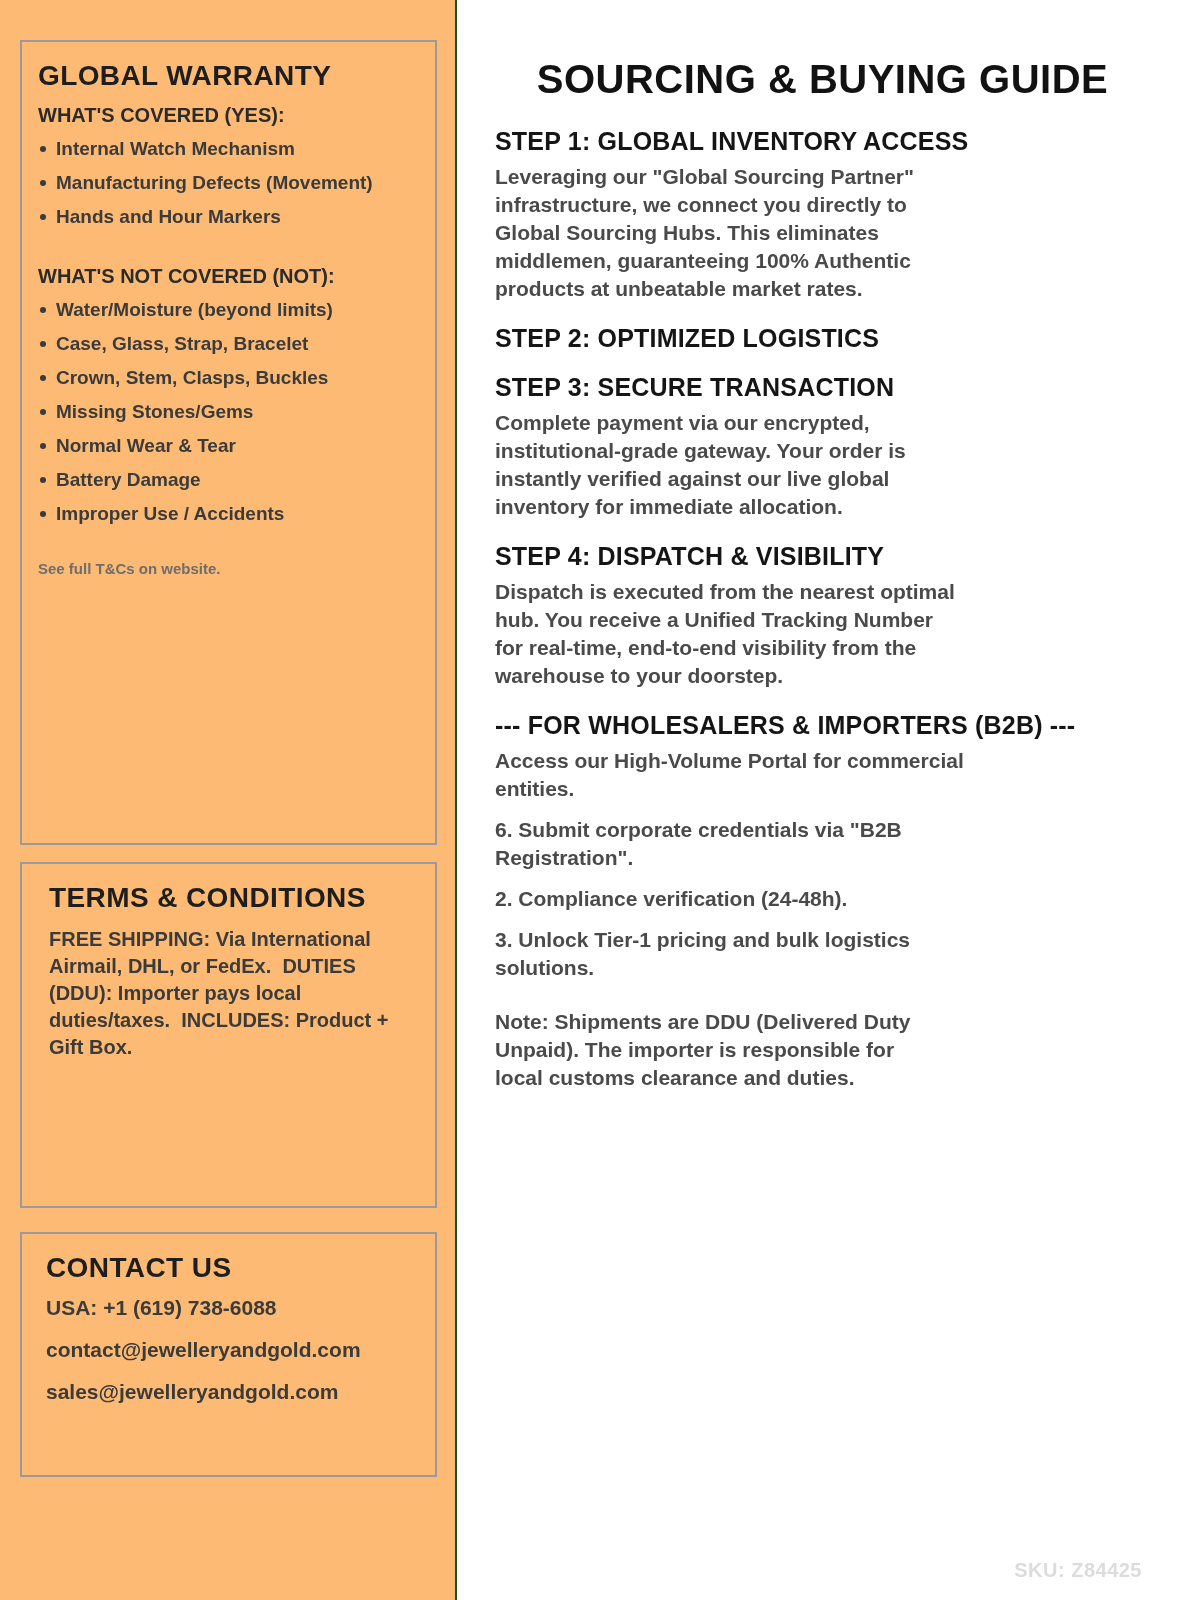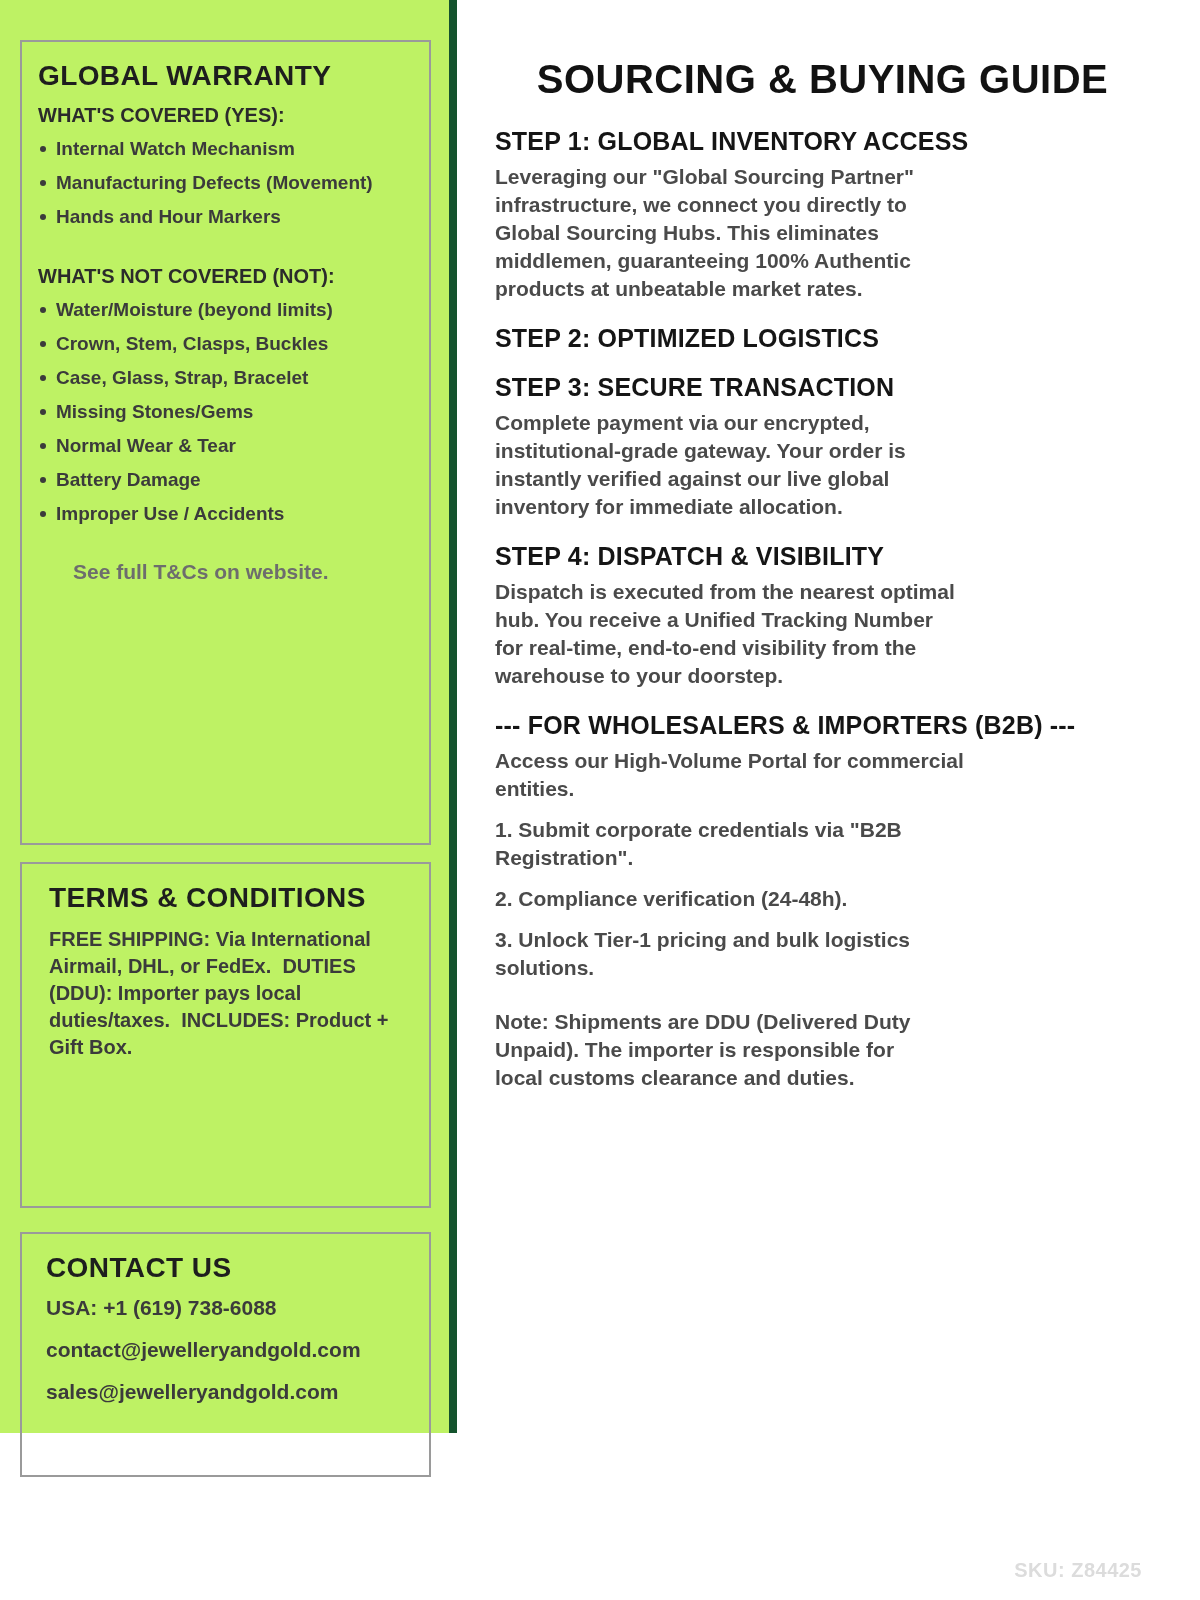--- a/index.html
+++ b/index.html
@@ -6,23 +6,23 @@
   html, body { width: 1200px; height: 1600px; overflow: hidden; }
   body {
     font-family: "Liberation Sans", sans-serif;
     background: #ffffff;
     color: #1c1c1c;
   }
   .page { display: flex; width: 1200px; height: 1600px; position: relative; }
 
   
   .sidebar {
-    width: 457px; height: 1433px; flex: none;
-    background: #bef264;
-    border-right: 8px solid #14532d;
+    width: 457px; height: 1600px; flex: none;
+    background: #fdba74;
+    border-right: 2px solid #14532d;
   }
   .side-box {
     border: 2px solid #9a9a9a;
     margin: 0 18px 0 20px;
     padding: 18px 16px 20px 16px;
     overflow: hidden;
   }
   .box-warranty { margin-top: 40px; height: 805px; }
   .box-terms    { margin-top: 17px; height: 346px; padding-left: 27px; }
   .box-contact  { margin-top: 24px; height: 245px; padding-left: 24px; }
@@ -43,21 +43,21 @@
     font-size: 19px; font-weight: bold; color: #3b3b3b;
     line-height: 24px; margin-bottom: 10px;
   }
   .dot {
     width: 6px; height: 6px; border-radius: 50%;
     background: #3b3b3b; flex: none;
     margin: 9px 10px 0 2px;
   }
   .footnote {
     margin-top: 34px;
-    font-size: 21px; font-weight: bold; color: #6d6d6d; margin-left: 35px;
+    font-size: 15px; font-weight: bold; color: #6d6d6d;
   }
   .terms-body {
     font-size: 20px; font-weight: bold; color: #3b3b3b;
     line-height: 27px; white-space: pre-wrap;
   }
   ul.contact-list { list-style: none; margin-top: 2px; }
   ul.contact-list li {
     font-size: 21px; font-weight: bold; color: #3b3b3b;
     margin-bottom: 18px;
   }
@@ -118,26 +118,26 @@
       <h3 class="side-subhead second">WHAT'S NOT COVERED (NOT):</h3>
       <ul class="bullet-list">
 
           <li>
             <span class="dot"></span>
             <span>Water/Moisture (beyond limits)</span>
           </li>
 
           <li>
             <span class="dot"></span>
+            <span>Case, Glass, Strap, Bracelet</span>
+          </li>
+
+          <li>
+            <span class="dot"></span>
             <span>Crown, Stem, Clasps, Buckles</span>
-          </li>
-
-          <li>
-            <span class="dot"></span>
-            <span>Case, Glass, Strap, Bracelet</span>
           </li>
 
           <li>
             <span class="dot"></span>
             <span>Missing Stones/Gems</span>
           </li>
 
           <li>
             <span class="dot"></span>
             <span>Normal Wear &amp; Tear</span>
@@ -213,21 +213,21 @@
 warehouse to your doorstep.</p>
         </section>
       </div>
 
     <section>
       <h2 class="step-heading">--- FOR WHOLESALERS &amp; IMPORTERS (B2B) ---</h2>
       <p class="para">Access our High-Volume Portal for commercial
 entities.</p>
       <div>
 
-          <p class="para">1. Submit corporate credentials via "B2B
+          <p class="para">6. Submit corporate credentials via "B2B
 Registration".</p>
 
           <p class="para">2. Compliance verification (24-48h).</p>
 
           <p class="para">3. Unlock Tier-1 pricing and bulk logistics
 solutions.</p>
         </div>
       <p class="para note">Note: Shipments are DDU (Delivered Duty
 Unpaid). The importer is responsible for
 local customs clearance and duties.</p>

